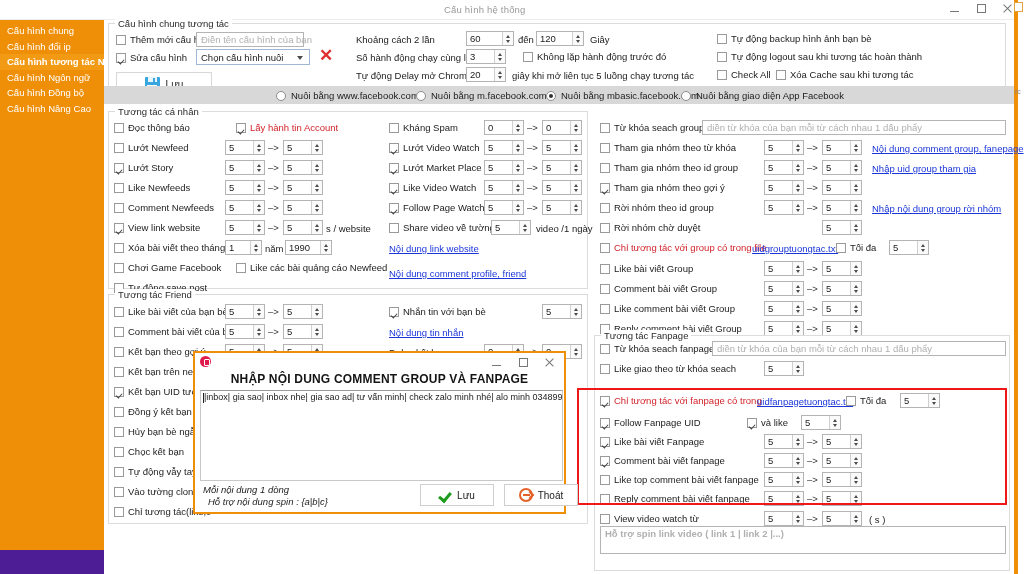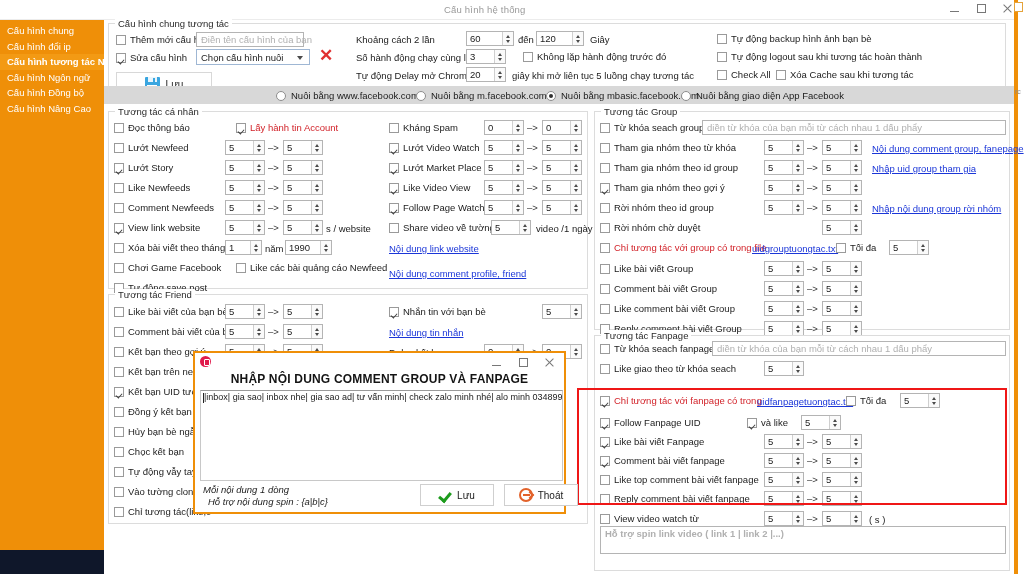--- a/index.html
+++ b/index.html
@@ -5,21 +5,21 @@
   * { box-sizing: border-box; }
   html, body {
     margin: 0; padding: 0;
     width: 1024px; height: 574px;
     overflow: hidden;
     background: #ffffff;
     font-family: "Liberation Sans", sans-serif;
     font-size: 10px;
     color: #1b1b1b;
   }
-  #app { position: relative; width: 1024px; height: 574px; background: #0f172a; }
+  #app { position: relative; width: 1024px; height: 574px; background: #4c1d95; }
 
   
   .titlebar {
     position: absolute; left: 0; top: 0; width: 1024px; height: 20px;
     background: #ffffff; border-bottom: 1px solid #ececec;
   }
   .titlebar .title {
     position: absolute; left: 444px; top: 4px;
     font-size: 9.5px; color: #9a9a9a; letter-spacing: .2px;
   }
@@ -550,21 +550,21 @@
     <div class="spin" style="left:438px; top:140px; width:40px;">
       <div class="v">5</div>
       <div class="btns">
           <div class="up"></div>
           <div class="dn"></div>
         </div>
     </div>
 
     <div class="cbrow" style="left:285px; top:163px;">
       <div class="cb on"></div>
-      <div class="t">Like Video View</div>
+      <div class="t">Like Video Watch</div>
     </div>
     <div class="spin" style="left:380px; top:160px; width:40px;">
       <div class="v">5</div>
       <div class="btns">
           <div class="up"></div>
           <div class="dn"></div>
         </div>
     </div>
     <div class="arrowto" style="left:423px; top:162px;">–&gt;</div>
     <div class="spin" style="left:438px; top:160px; width:40px;">
@@ -730,23 +730,20 @@
     </div>
     <div class="arrowto" style="left:423px; top:326px;">–&gt;</div>
     <div class="spin" style="left:438px; top:324px; width:40px;">
       <div class="v">0</div>
       <div class="btns">
           <div class="up"></div>
           <div class="dn"></div>
         </div>
     </div>
 
-    <div class="gbox" style="left:490px; top:91px; width:416px; height:219px;">
-      <div class="glabel">Tương tác Group</div>
-    </div>
 
     <div class="cbrow" style="left:496px; top:103px;">
       <div class="cb"></div>
       <div class="t">Từ khóa seach group</div>
     </div>
     <div class="tin" style="left:598px; top:100px; width:304px;">
       <div class="ph">diền từ khóa của bạn mỗi từ cách nhau 1 dấu phẩy</div>
     </div>
 
     <div class="cbrow" style="left:496px; top:123px;">

